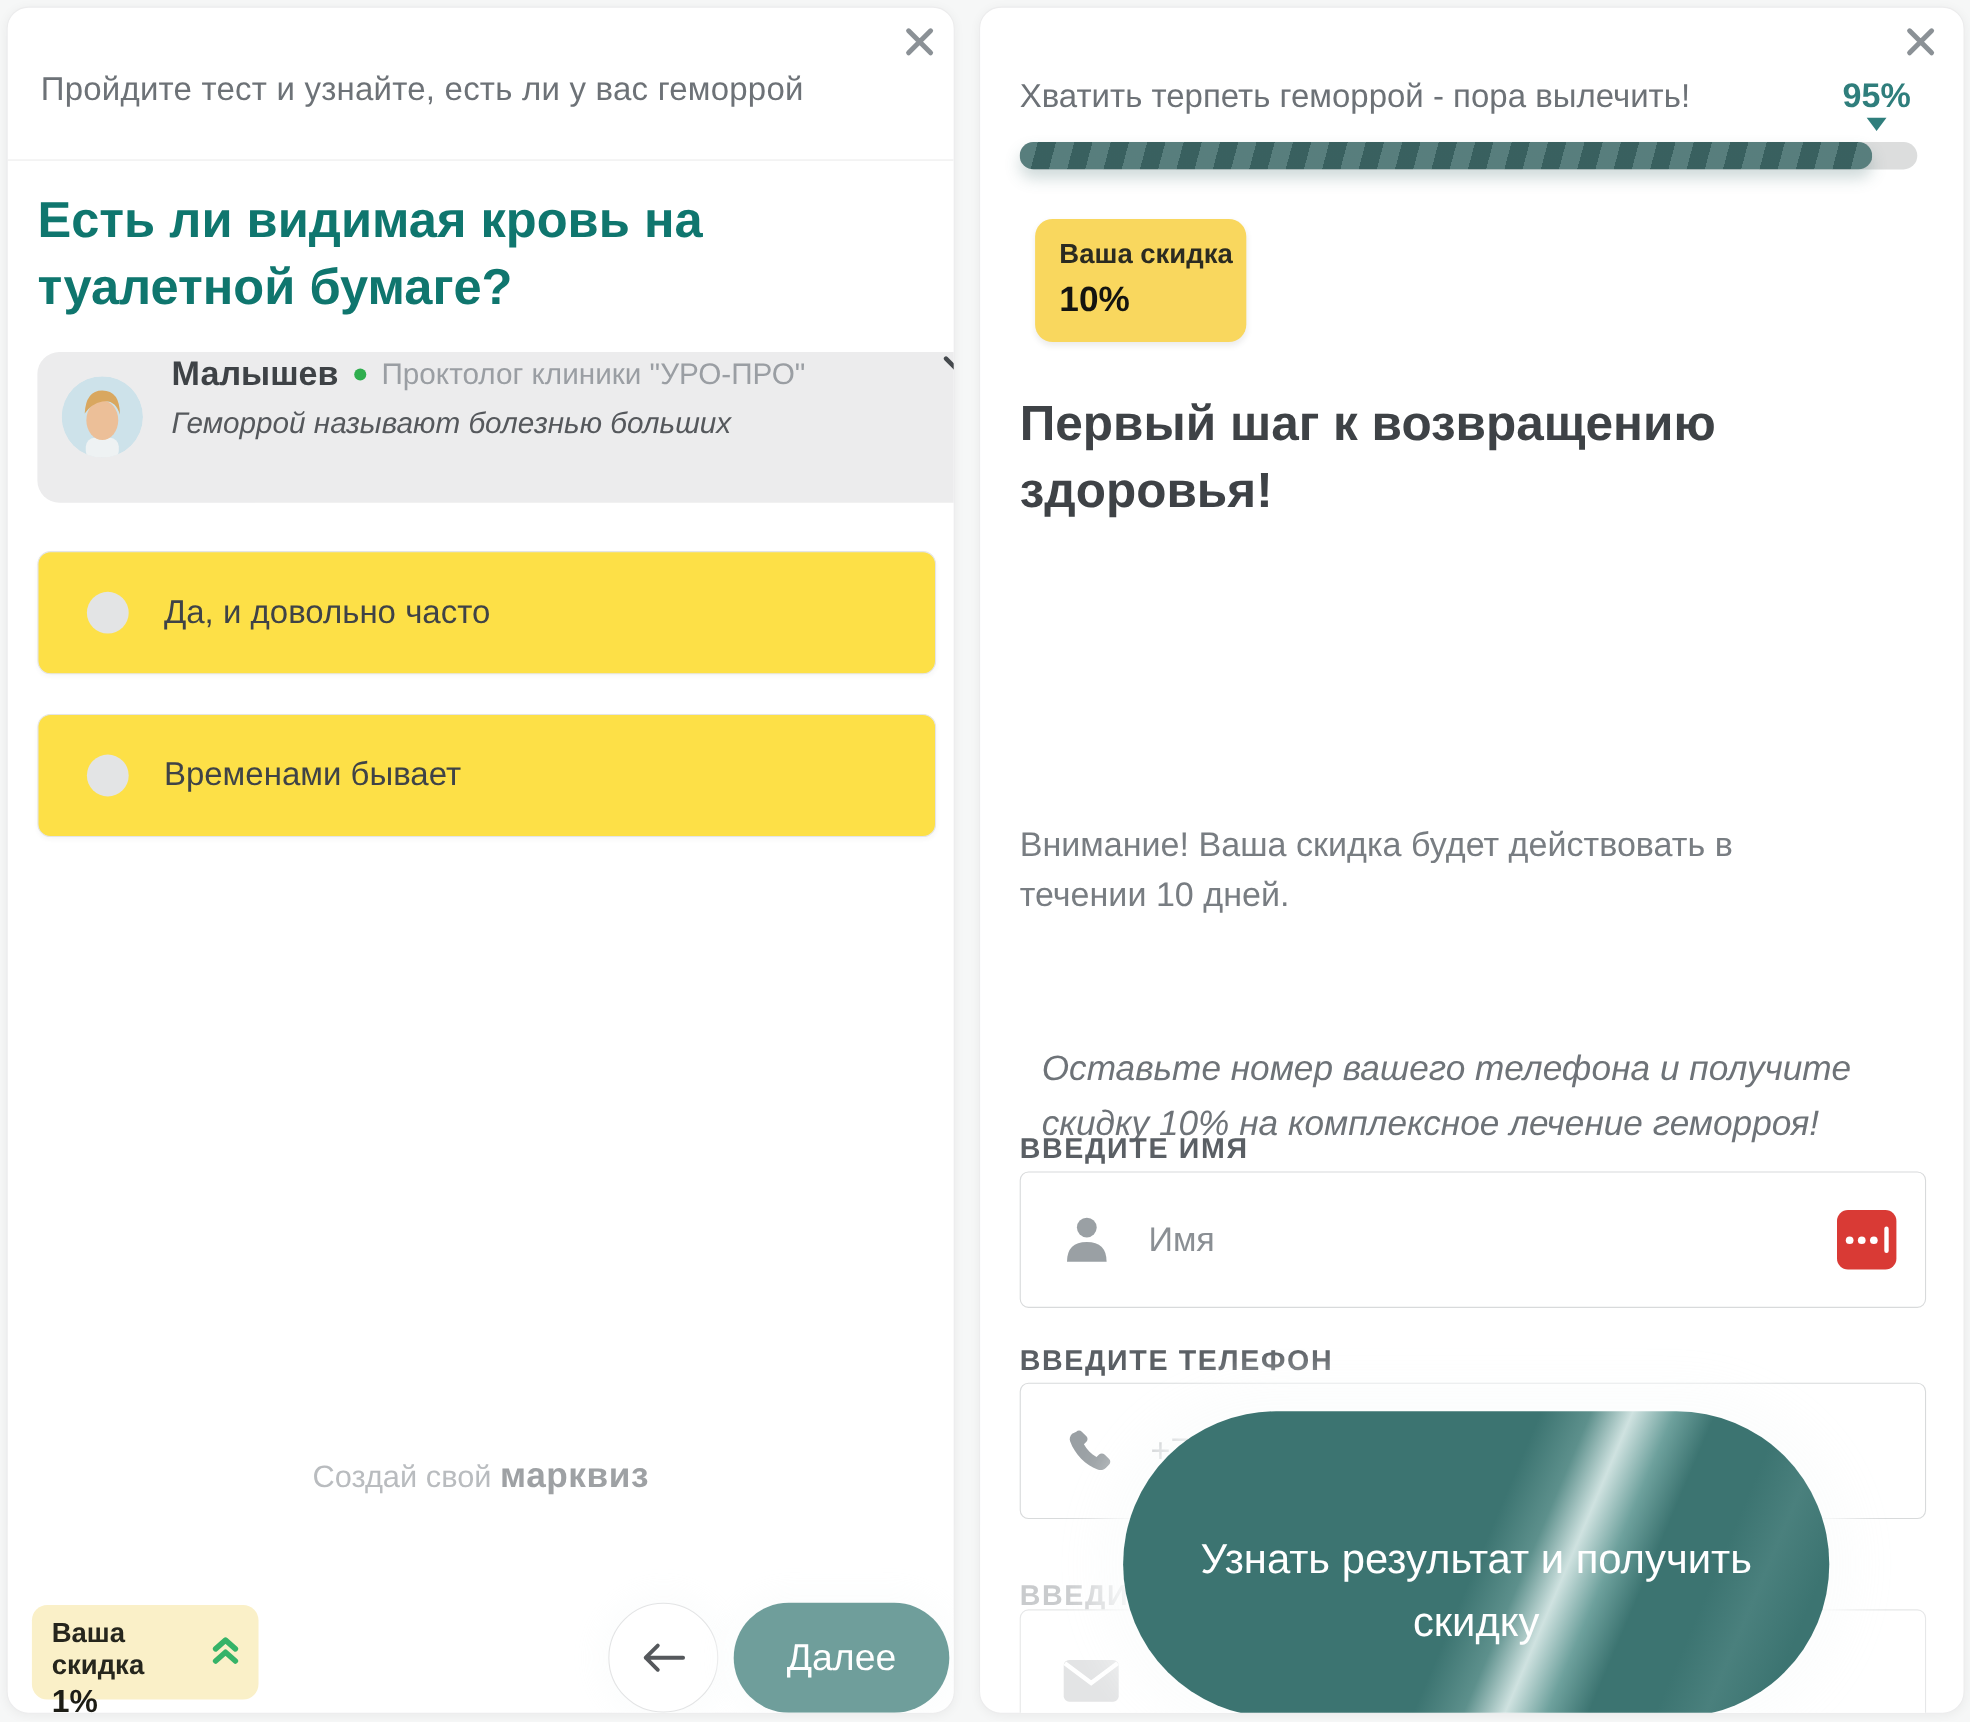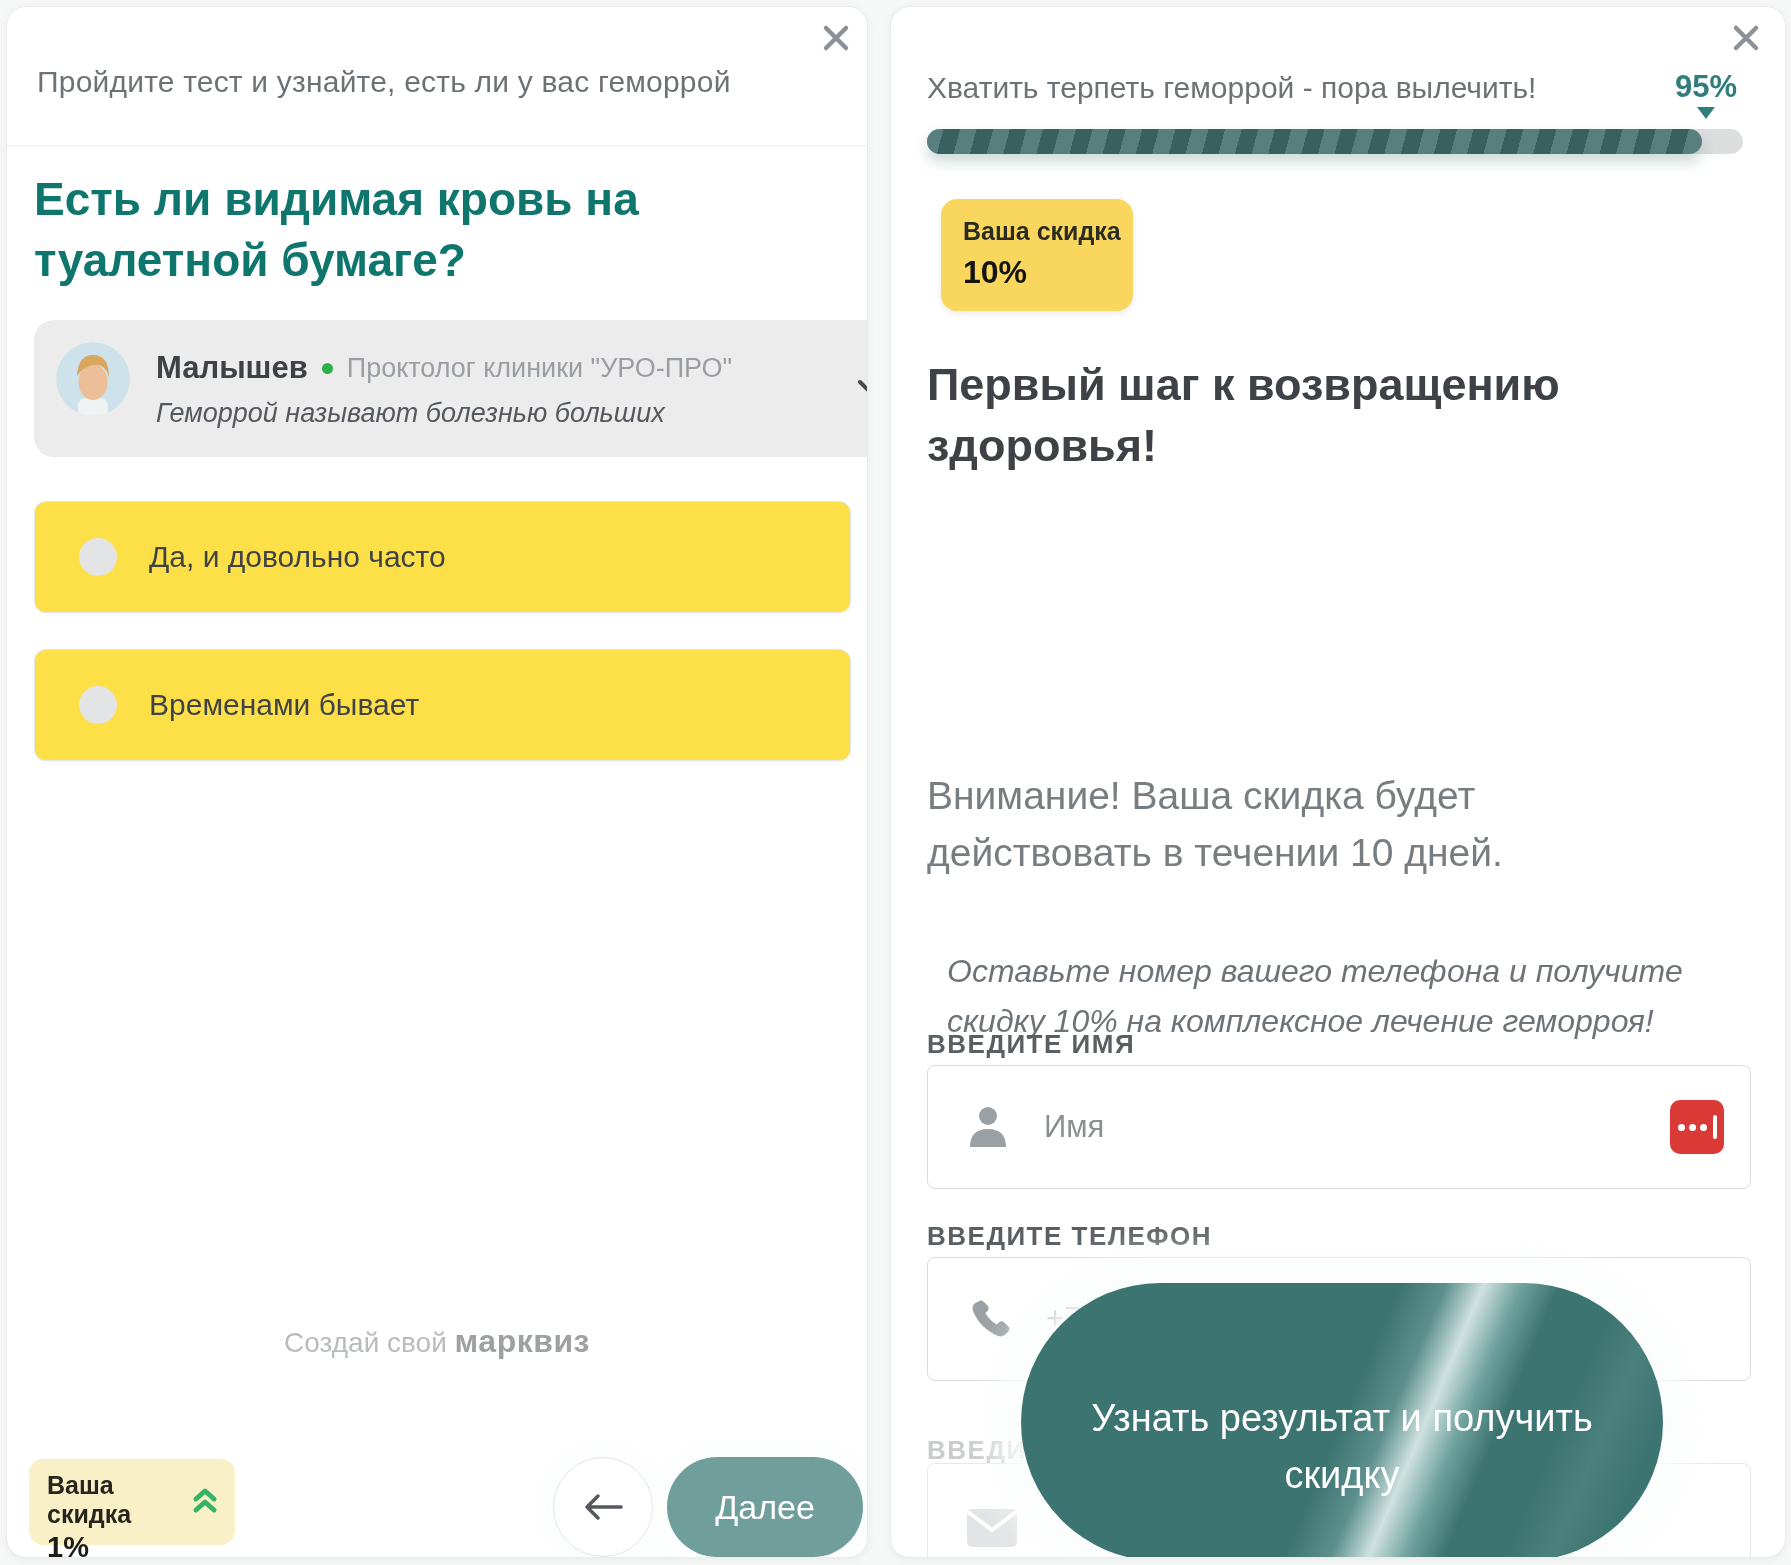--- a/index.html
+++ b/index.html
@@ -31,21 +31,21 @@
     font-size: 30px; color: #6d7277; letter-spacing: .2px;
   }
   .lp-divider { position: absolute; left: 0; right: 0; top: 138px; height: 1px; background: #ebecec; }
   .lp-question {
     position: absolute; left: 27px; top: 162px; width: 780px;
     font-size: 46px; font-weight: 600; color: #0f766e; line-height: 1.33;
   }
   .expert-card {
     position: absolute; left: 27px; top: 313px; width: 887px; height: 137px;
     background: #ececed; border-radius: 20px;
-    display: flex; align-items: center; padding: 0 27px 0 22px;
+    display: flex; align-items: flex-start; padding: 0 27px 0 22px;
   }
   .avatar { width: 74px; height: 74px; border-radius: 50%; overflow: hidden; flex: 0 0 auto; align-self: flex-start; margin-top: 22px; }
   .expert-text { margin-left: 26px; flex: 1 1 auto; }
   .expert-row1 { display: flex; align-items: center; gap: 14px; margin-top: 2px; }
   .expert-name { font-size: 31px; font-weight: 700; color: #3e4246; }
   .green-dot { width: 11px; height: 11px; border-radius: 50%; background: #2fae4e; }
   .expert-role { font-size: 27px; color: #9a9ea3; }
   .expert-quote { font-size: 27px; font-style: italic; color: #55585c; margin-top: 12px; }
   .expert-chevron { flex: 0 0 auto; margin-left: 10px; cursor: pointer; }
 
@@ -122,22 +122,22 @@
 
   .rp-title {
     position: absolute; left: 36px; top: 348px; width: 740px;
     font-size: 45px; font-weight: 600; color: #3e4246; line-height: 1.35;
   }
   .rp-body1 {
     position: absolute; left: 36px; top: 496px; width: 760px;
     font-size: 31px; color: #787d82; line-height: 1.47;
   }
   .rp-body2 {
-    position: absolute; left: 36px; top: 760px; width: 760px;
-    font-size: 39px; color: #787d82; line-height: 1.47;
+    position: absolute; left: 36px; top: 738px; width: 760px;
+    font-size: 31px; color: #787d82; line-height: 1.47;
   }
   .rp-note {
     position: absolute; left: 56px; top: 940px; width: 760px;
     font-size: 32px; font-style: italic; color: #6e7378; line-height: 1.55;
   }
   .field-label {
     position: absolute; left: 36px;
     font-size: 26px; font-weight: 700; letter-spacing: 1.5px; color: #5a5f64;
   }
   .lbl-name  { top: 1022px; }

